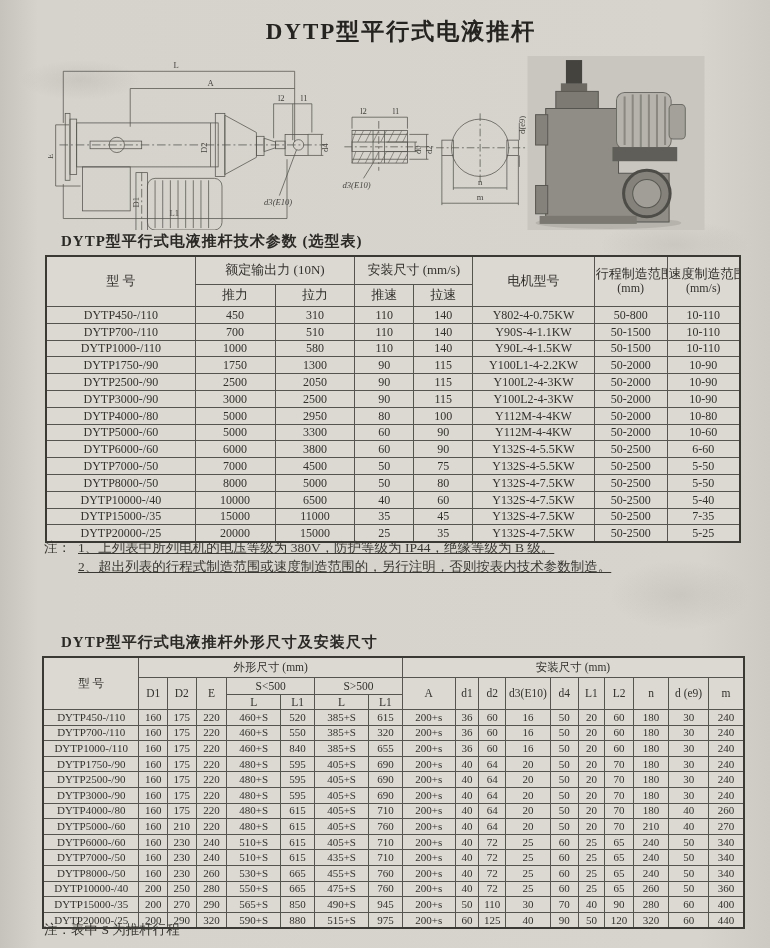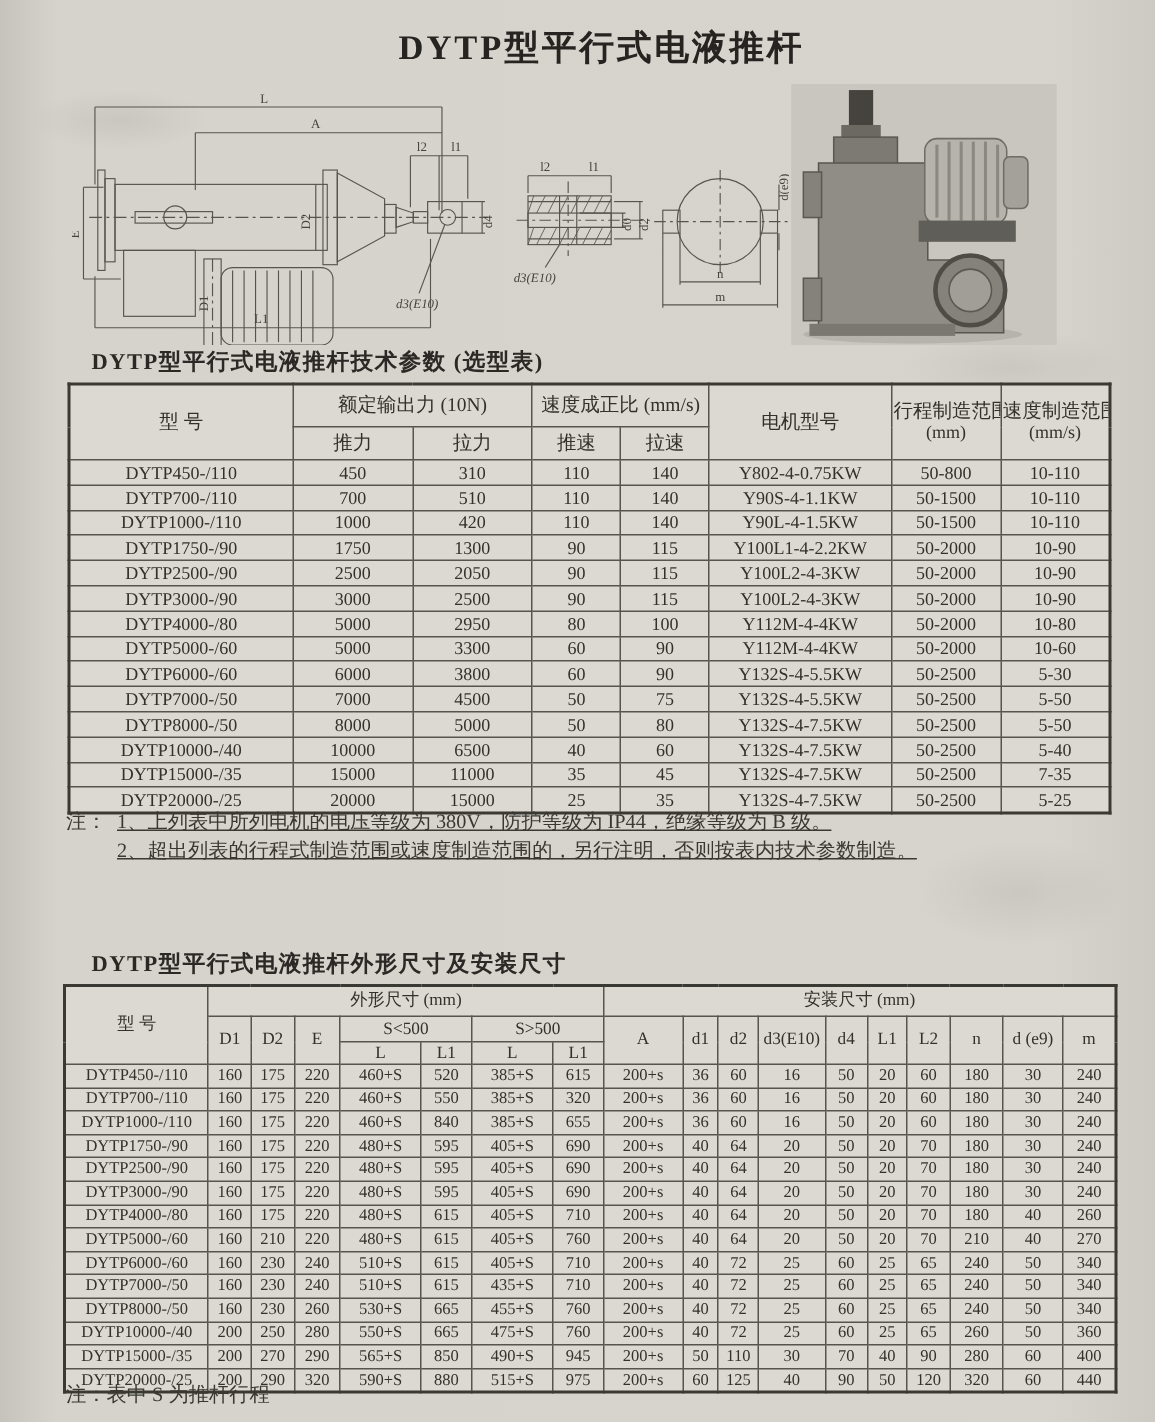--- a/index.html
+++ b/index.html
@@ -224,21 +224,21 @@
         <col style="width:8.5%">
           <col style="width:8.5%">
           <col style="width:17.5%">
         <col style="width:10.5%">
           <col style="width:10.5%">
       </colgroup>
       <thead>
         <tr class="h1">
           <th rowspan="2">型 号</th>
           <th colspan="2">额定输出力 (10N)</th>
-          <th colspan="2">速度成正比 (mm/s)</th>
+          <th colspan="2">安装尺寸 (mm/s)</th>
           <th rowspan="2">电机型号</th>
           <th rowspan="2">
             <span>行程制造范围</span>
             <span class="unit">(mm)</span>
           </th>
           <th rowspan="2">
             <span>速度制造范围</span>
             <span class="unit">(mm/s)</span>
           </th>
         </tr>
@@ -266,21 +266,21 @@
             <td>510</td>
             <td>110</td>
             <td>140</td>
             <td>Y90S-4-1.1KW</td>
             <td>50-1500</td>
             <td>10-110</td>
           </tr>
           <tr>
             <td>DYTP1000-/110</td>
             <td>1000</td>
-            <td>420</td>
+            <td>580</td>
             <td>110</td>
             <td>140</td>
             <td>Y90L-4-1.5KW</td>
             <td>50-1500</td>
             <td>10-110</td>
           </tr>
           <tr>
             <td>DYTP1750-/90</td>
             <td>1750</td>
             <td>1300</td>
@@ -331,21 +331,21 @@
             <td>10-60</td>
           </tr>
           <tr>
             <td>DYTP6000-/60</td>
             <td>6000</td>
             <td>3800</td>
             <td>60</td>
             <td>90</td>
             <td>Y132S-4-5.5KW</td>
             <td>50-2500</td>
-            <td>5-30</td>
+            <td>6-60</td>
           </tr>
           <tr>
             <td>DYTP7000-/50</td>
             <td>7000</td>
             <td>4500</td>
             <td>50</td>
             <td>75</td>
             <td>Y132S-4-5.5KW</td>
             <td>50-2500</td>
             <td>5-50</td>

